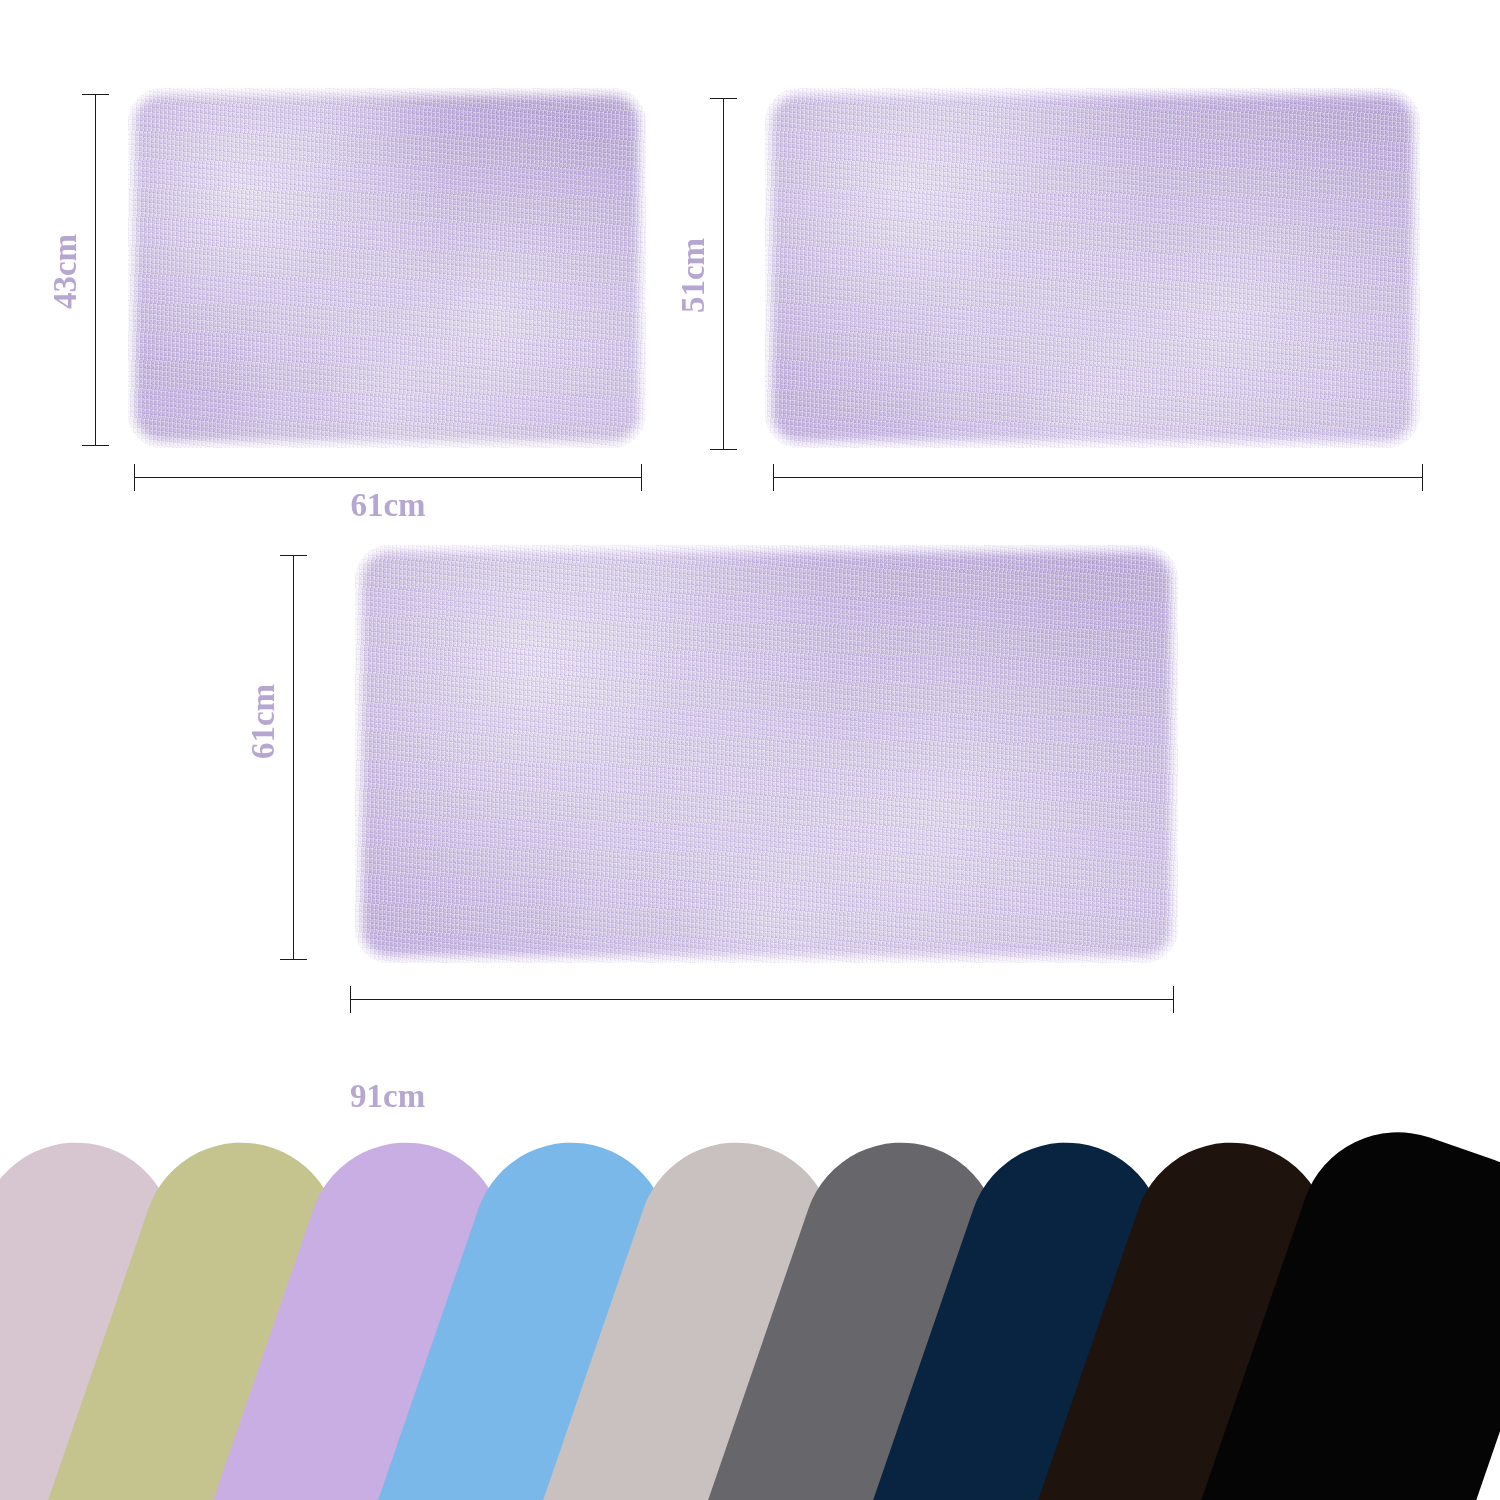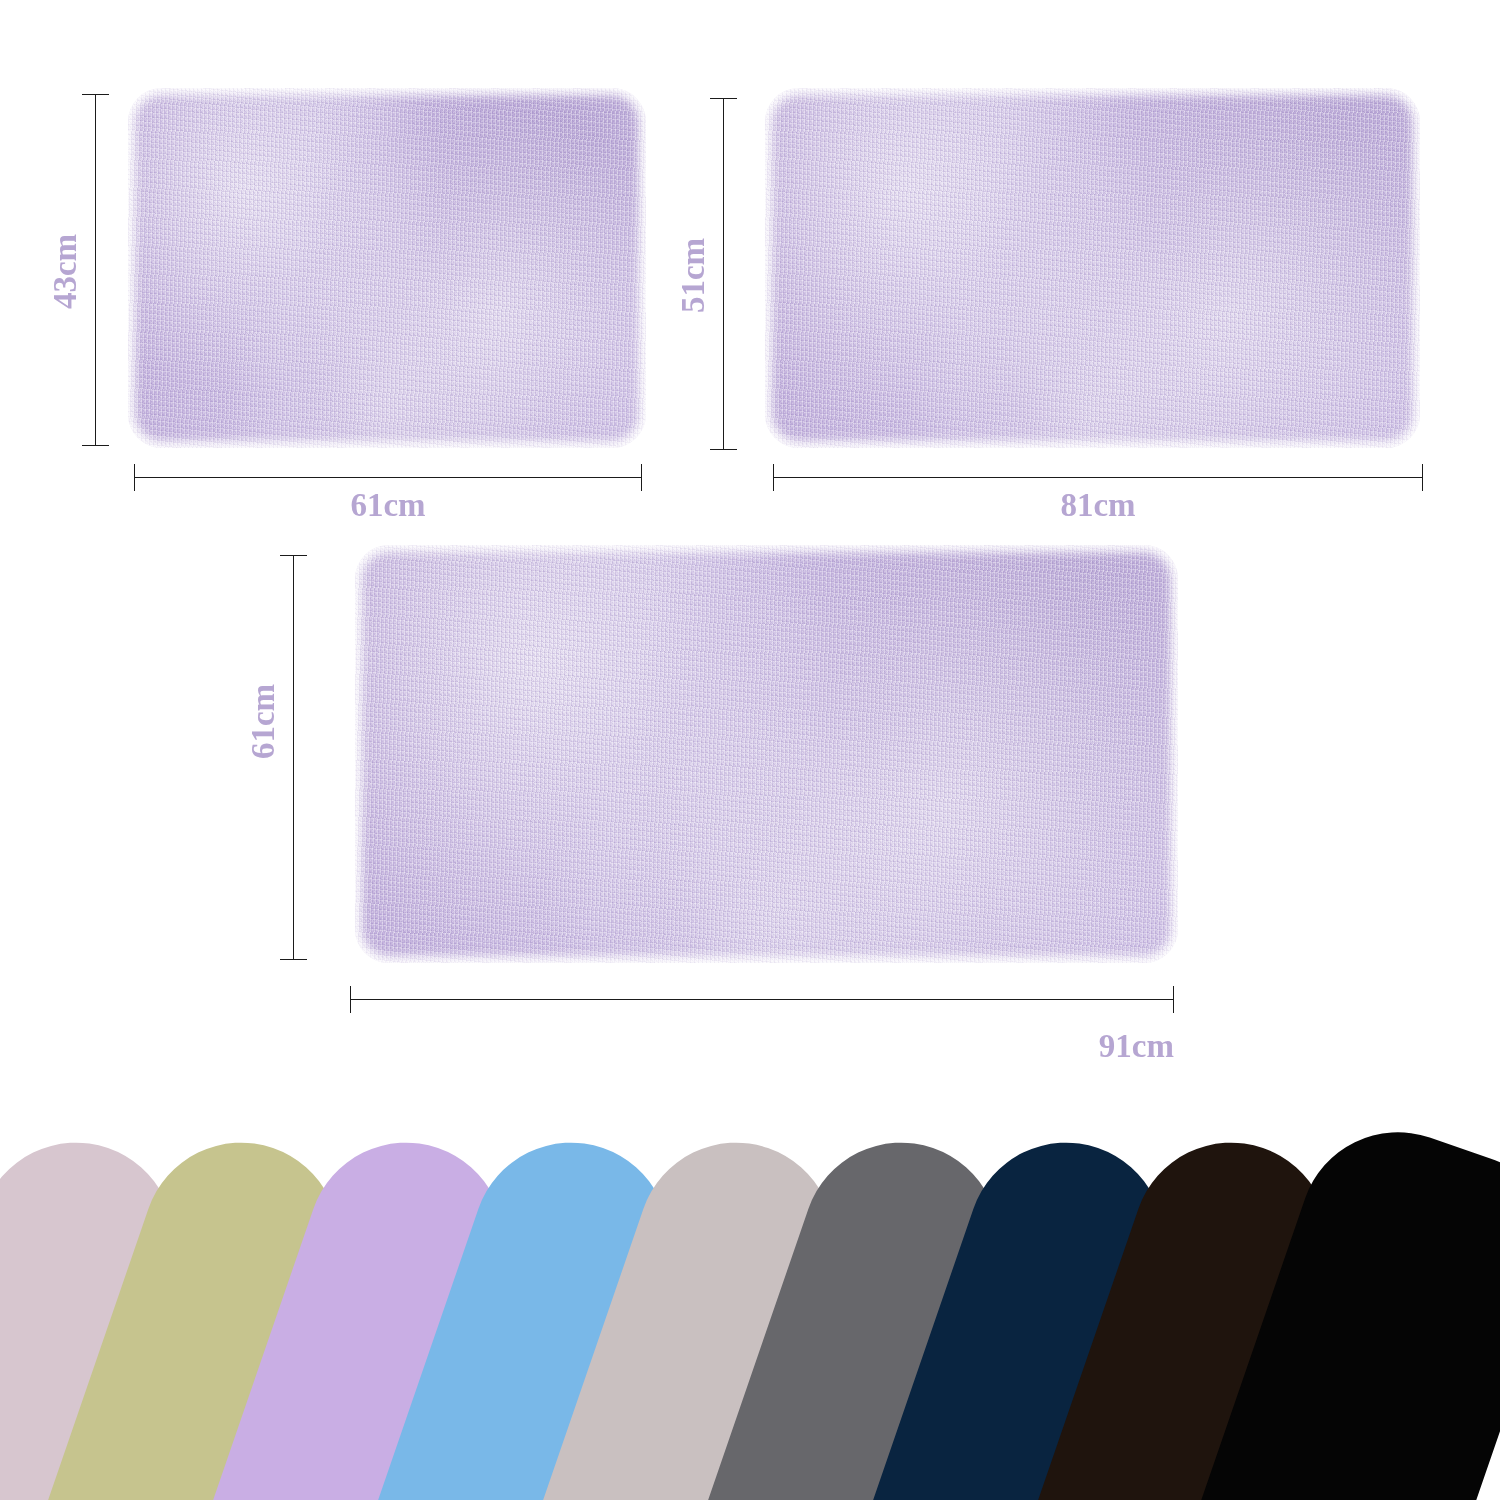--- a/index.html
+++ b/index.html
@@ -144,35 +144,34 @@
   <div class="dim-v" style="left: 723px; top: 98px; height: 352px; background: rgb(27, 27, 27);">
     <span class="cap top" style="background: rgb(27, 27, 27);"></span>
     <span class="cap bot" style="background: rgb(27, 27, 27);"></span>
   </div>
   <div class="dim-label vertical" style="left: 638px; top: 257px; width: 110px; text-align: center; color: rgb(182, 166, 210);">51cm</div>
 
   <div class="dim-h" style="left: 773px; top: 477px; width: 650px; background: rgb(27, 27, 27);">
     <span class="cap left" style="background: rgb(27, 27, 27);"></span>
     <span class="cap right" style="background: rgb(27, 27, 27);"></span>
   </div>
-  <div class="dim-label" style="left: 773px; top: 487px; width: 650px; text-align: center; color: rgb(182, 166, 210);">81cm</div>
 
   <div class="mat" style="left: 355px; top: 545px; width: 823px; height: 418px; background-color: rgb(198, 182, 222);"></div>
 
   <div class="dim-v" style="left: 293px; top: 555px; height: 405px; background: rgb(27, 27, 27);">
     <span class="cap top" style="background: rgb(27, 27, 27);"></span>
     <span class="cap bot" style="background: rgb(27, 27, 27);"></span>
   </div>
   <div class="dim-label vertical" style="left: 208px; top: 703px; width: 110px; text-align: center; color: rgb(182, 166, 210);">61cm</div>
 
   <div class="dim-h" style="left: 350px; top: 999px; width: 824px; background: rgb(27, 27, 27);">
     <span class="cap left" style="background: rgb(27, 27, 27);"></span>
     <span class="cap right" style="background: rgb(27, 27, 27);"></span>
   </div>
-  <div class="dim-label" style="left: 350px; top: 1028px; width: 824px; text-align: right; color: rgb(182, 166, 210);">91cm</div>
+  <div class="dim-label" style="left: 350px; top: 1078px; width: 824px; text-align: left; color: rgb(182, 166, 210);">91cm</div>
 
   <div id="swatch-fan">
     <div class="swatch" style="left: 10px; background-color: rgb(215, 198, 207);"></div>
     <div class="swatch" style="left: 175px; background-color: rgb(198, 196, 142);"></div>
     <div class="swatch" style="left: 340px; background-color: rgb(201, 174, 228);"></div>
     <div class="swatch" style="left: 505px; background-color: rgb(121, 184, 232);"></div>
     <div class="swatch" style="left: 670px; background-color: rgb(201, 192, 192);"></div>
     <div class="swatch" style="left: 835px; background-color: rgb(103, 103, 107);"></div>
     <div class="swatch" style="left: 1000px; background-color: rgb(9, 36, 64);"></div>
     <div class="swatch" style="left: 1165px; background-color: rgb(31, 20, 13);"></div>

